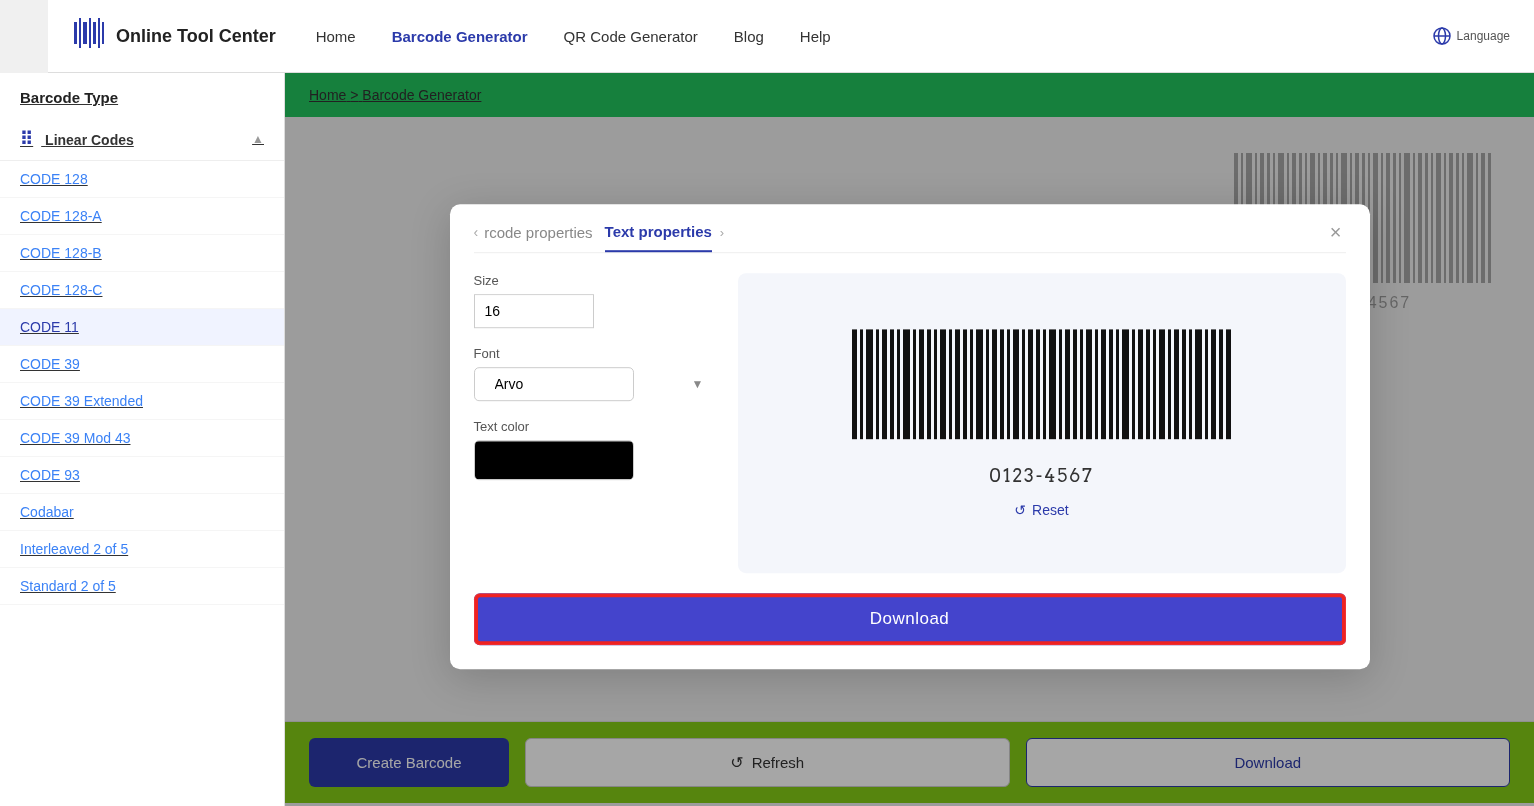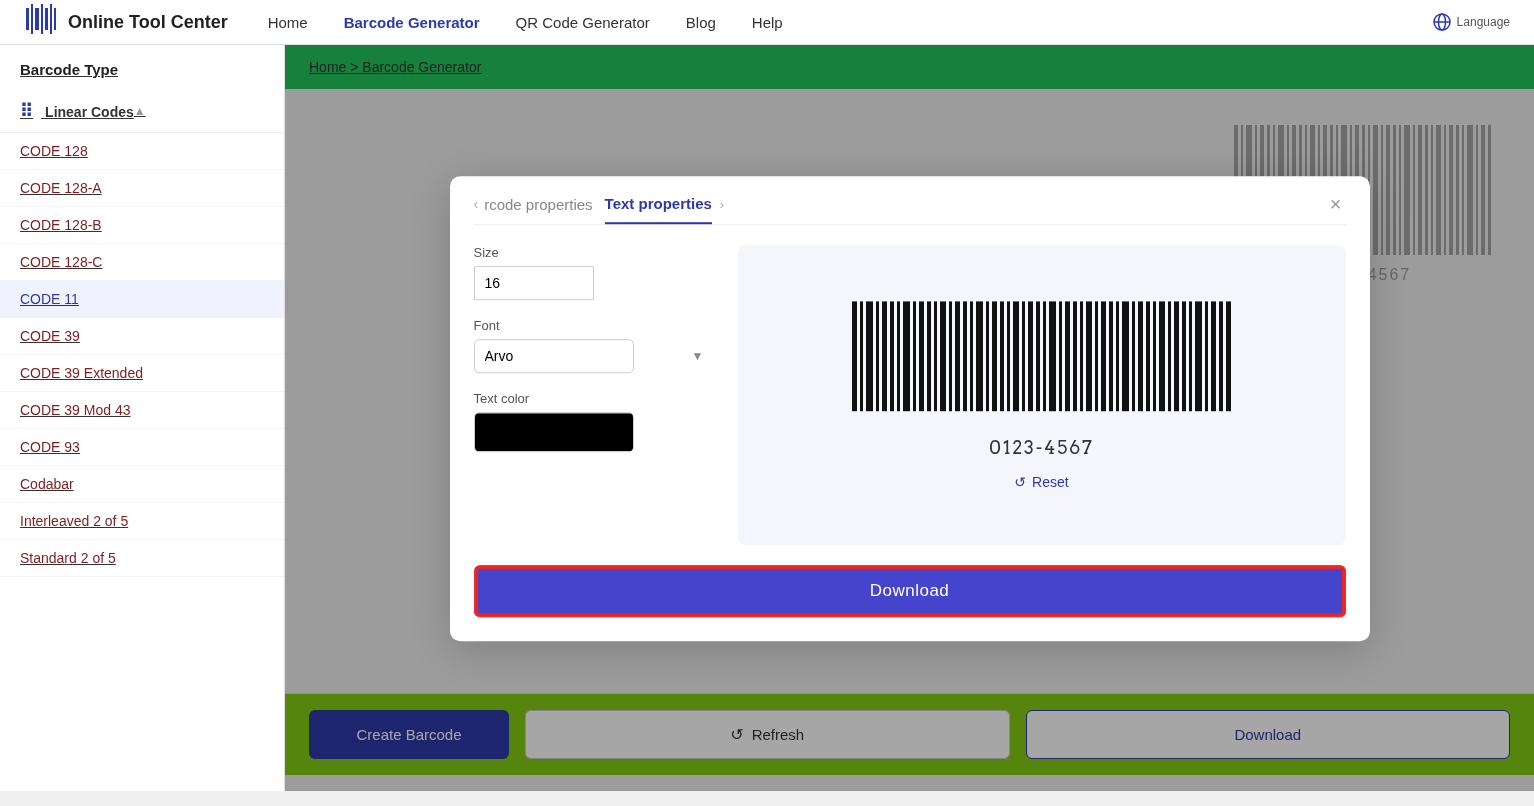--- a/index.html
+++ b/index.html
@@ -5,23 +5,24 @@
     * { box-sizing: border-box; margin: 0; padding: 0; }
     body { font-family: Arial, sans-serif; background: #f0f0f0; color: #333; overflow: hidden; }
 
     
     .nav {
       background: #fff;
       border-bottom: 1px solid #ddd;
       display: flex;
       align-items: center;
       padding: 0 24px;
-      height: 45px;
+      height: 73px;
       position: relative;
       z-index: 10;
+      margin-left: 48px;
     }
     .nav-logo {
       display: flex;
       align-items: center;
       gap: 10px;
       font-weight: bold;
       font-size: 18px;
       color: #222;
       margin-right: 40px;
     }
@@ -71,20 +72,21 @@
     }
     .sidebar-title {
       font-size: 15px;
       font-weight: bold;
       color: #222;
       padding: 0 20px 12px;
     }
     .sidebar-section {
       display: flex;
       align-items: center;
+      justify-content: space-between;
       padding: 10px 20px;
       cursor: pointer;
       font-size: 14px;
       font-weight: bold;
       color: #333;
       border-bottom: 1px solid #eee;
     }
     .sidebar-section .icon {
       font-size: 18px;
       color: #2b3aaa;
@@ -93,21 +95,21 @@
     .sidebar-section .chevron {
       font-size: 12px;
       color: #999;
     }
     .sidebar-item {
       display: flex;
       align-items: center;
       padding: 10px 20px;
       cursor: pointer;
       font-size: 14px;
-      color: #7f1d1d;
+      color: #3b82f6;
       border-bottom: 1px solid #f5f5f5;
     }
     .sidebar-item.active {
       color: #2b3aaa;
       background: #f0f3ff;
       font-weight: 500;
     }
 
     
     .main {
@@ -285,21 +287,21 @@
       outline: none;
       background: #fff;
     }
 
     .font-select-wrap {
       position: relative;
       margin-bottom: 18px;
     }
     .font-select {
       width: 160px;
-      padding: 8px 30px 8px 10px;
+      padding: 8px 30px 8px 20px;
       border: 1px solid #ccc;
       border-radius: 5px;
       font-size: 14px;
       appearance: none;
       background: #fff;
       cursor: pointer;
       outline: none;
     }
     .font-select-arrow {
       position: absolute;

